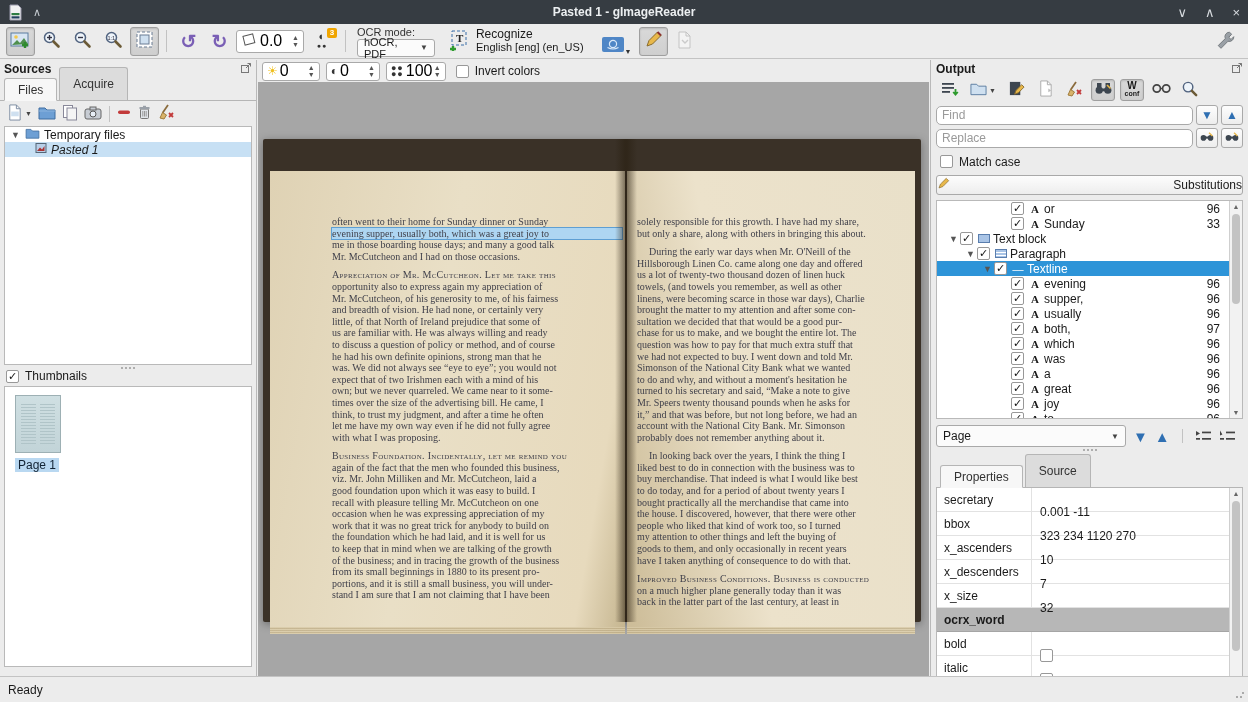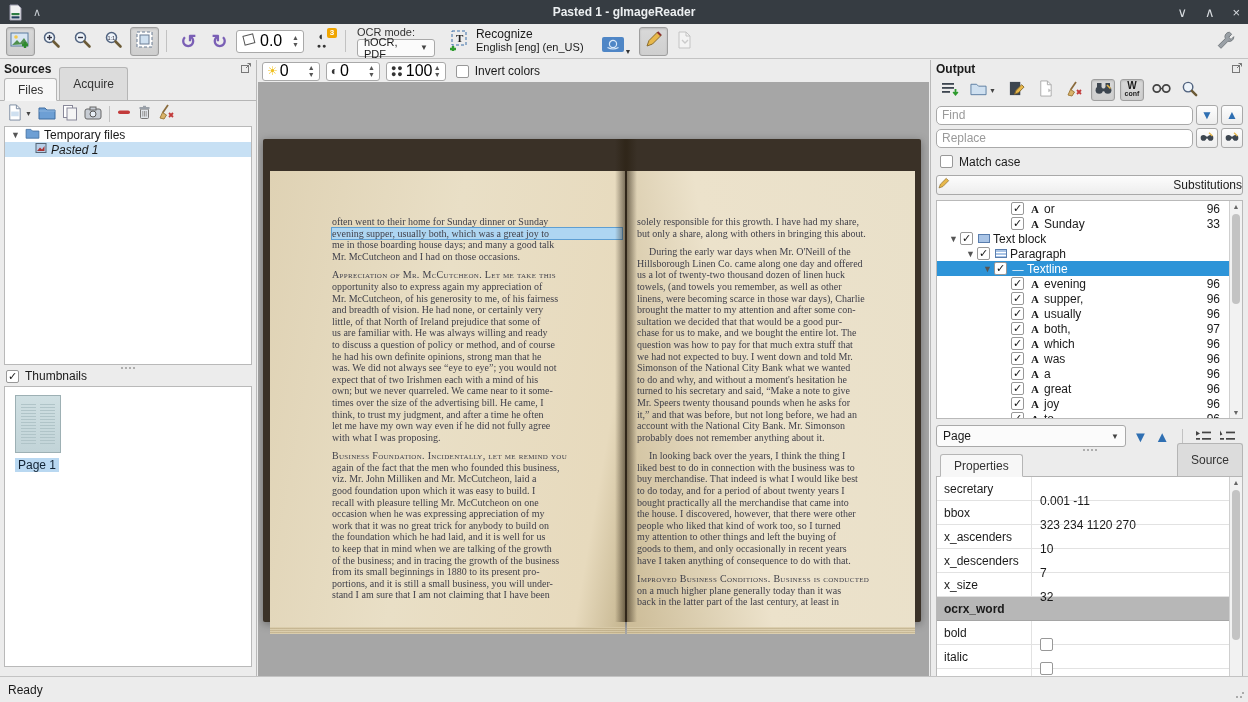--- a/index.html
+++ b/index.html
@@ -113,21 +113,21 @@
   .trow.sel { background:#2d94d8; color:#fff; }
   .icn-block { display:inline-block; width:12px; height:9px; background:#a9c4e6; border:1px solid #5a7eae; }
   .icn-para  { display:inline-block; width:12px; height:9px; background:#a9c4e6; border:1px solid #5a7eae; background-image:repeating-linear-gradient(#fff 0 1px, transparent 1px 3px); background-position:0 2px; background-size:100% 7px; background-repeat:no-repeat; }
   .vscroll { position:absolute; top:0; right:0; width:13px; bottom:0; background:#f2f2f2; border-left:1px solid #cfcfcf; font-size:7px; color:#666; text-align:center; }
   .vscroll .up { position:absolute; top:2px; left:0; right:0; }
   .vscroll .dn { position:absolute; bottom:2px; left:0; right:0; }
   .vscroll .thumb { position:absolute; left:2px; right:2px; border-radius:4px; background:#c3c3c3; }
 
   .pagerow { display:flex; align-items:center; gap:7px; margin-top:6px; height:22px; }
   .pagerow .dropbox { width:190px; height:22px; font-size:12px; }
-  .proptabs { margin-top:2px;justify-content:space-between; }
+  .proptabs { margin-top:13px; }
   .propwrap { position:relative; background:#fff; border:1px solid #b9b9b9; border-top:none; height:220px; overflow:hidden; }
   .prow { display:flex; height:24px; border-bottom:1px solid #e2e2e2; align-items:center; }
   .prow .pname { width:95px; padding-left:7px; border-right:1px solid #e2e2e2; align-self:stretch; display:flex; align-items:center; }
   .prow .pval { flex:1; padding-left:8px; display:flex; align-items:center;margin-top:24px; }
   .prow.section { background:#b7b7b7; font-weight:bold; padding-left:7px; border-bottom:1px solid #a5a5a5; }
   .prow .pval .dropbox { flex:1; margin-right:16px; height:20px; font-size:12px; background:#fbfbfb; }
 
   
   .statusbar { position:absolute; bottom:0; left:0; right:0; height:26px; background:#ececec; border-top:1px solid #c3c3c3; display:flex; align-items:center; padding:0 8px; }
   .grip { position:absolute; right:3px; bottom:3px; width:10px; height:10px; background:radial-gradient(circle at 2px 8px,#aaa 1px,transparent 1.2px),radial-gradient(circle at 6px 8px,#aaa 1px,transparent 1.2px),radial-gradient(circle at 8px 4px,#aaa 1px,transparent 1.2px); }

